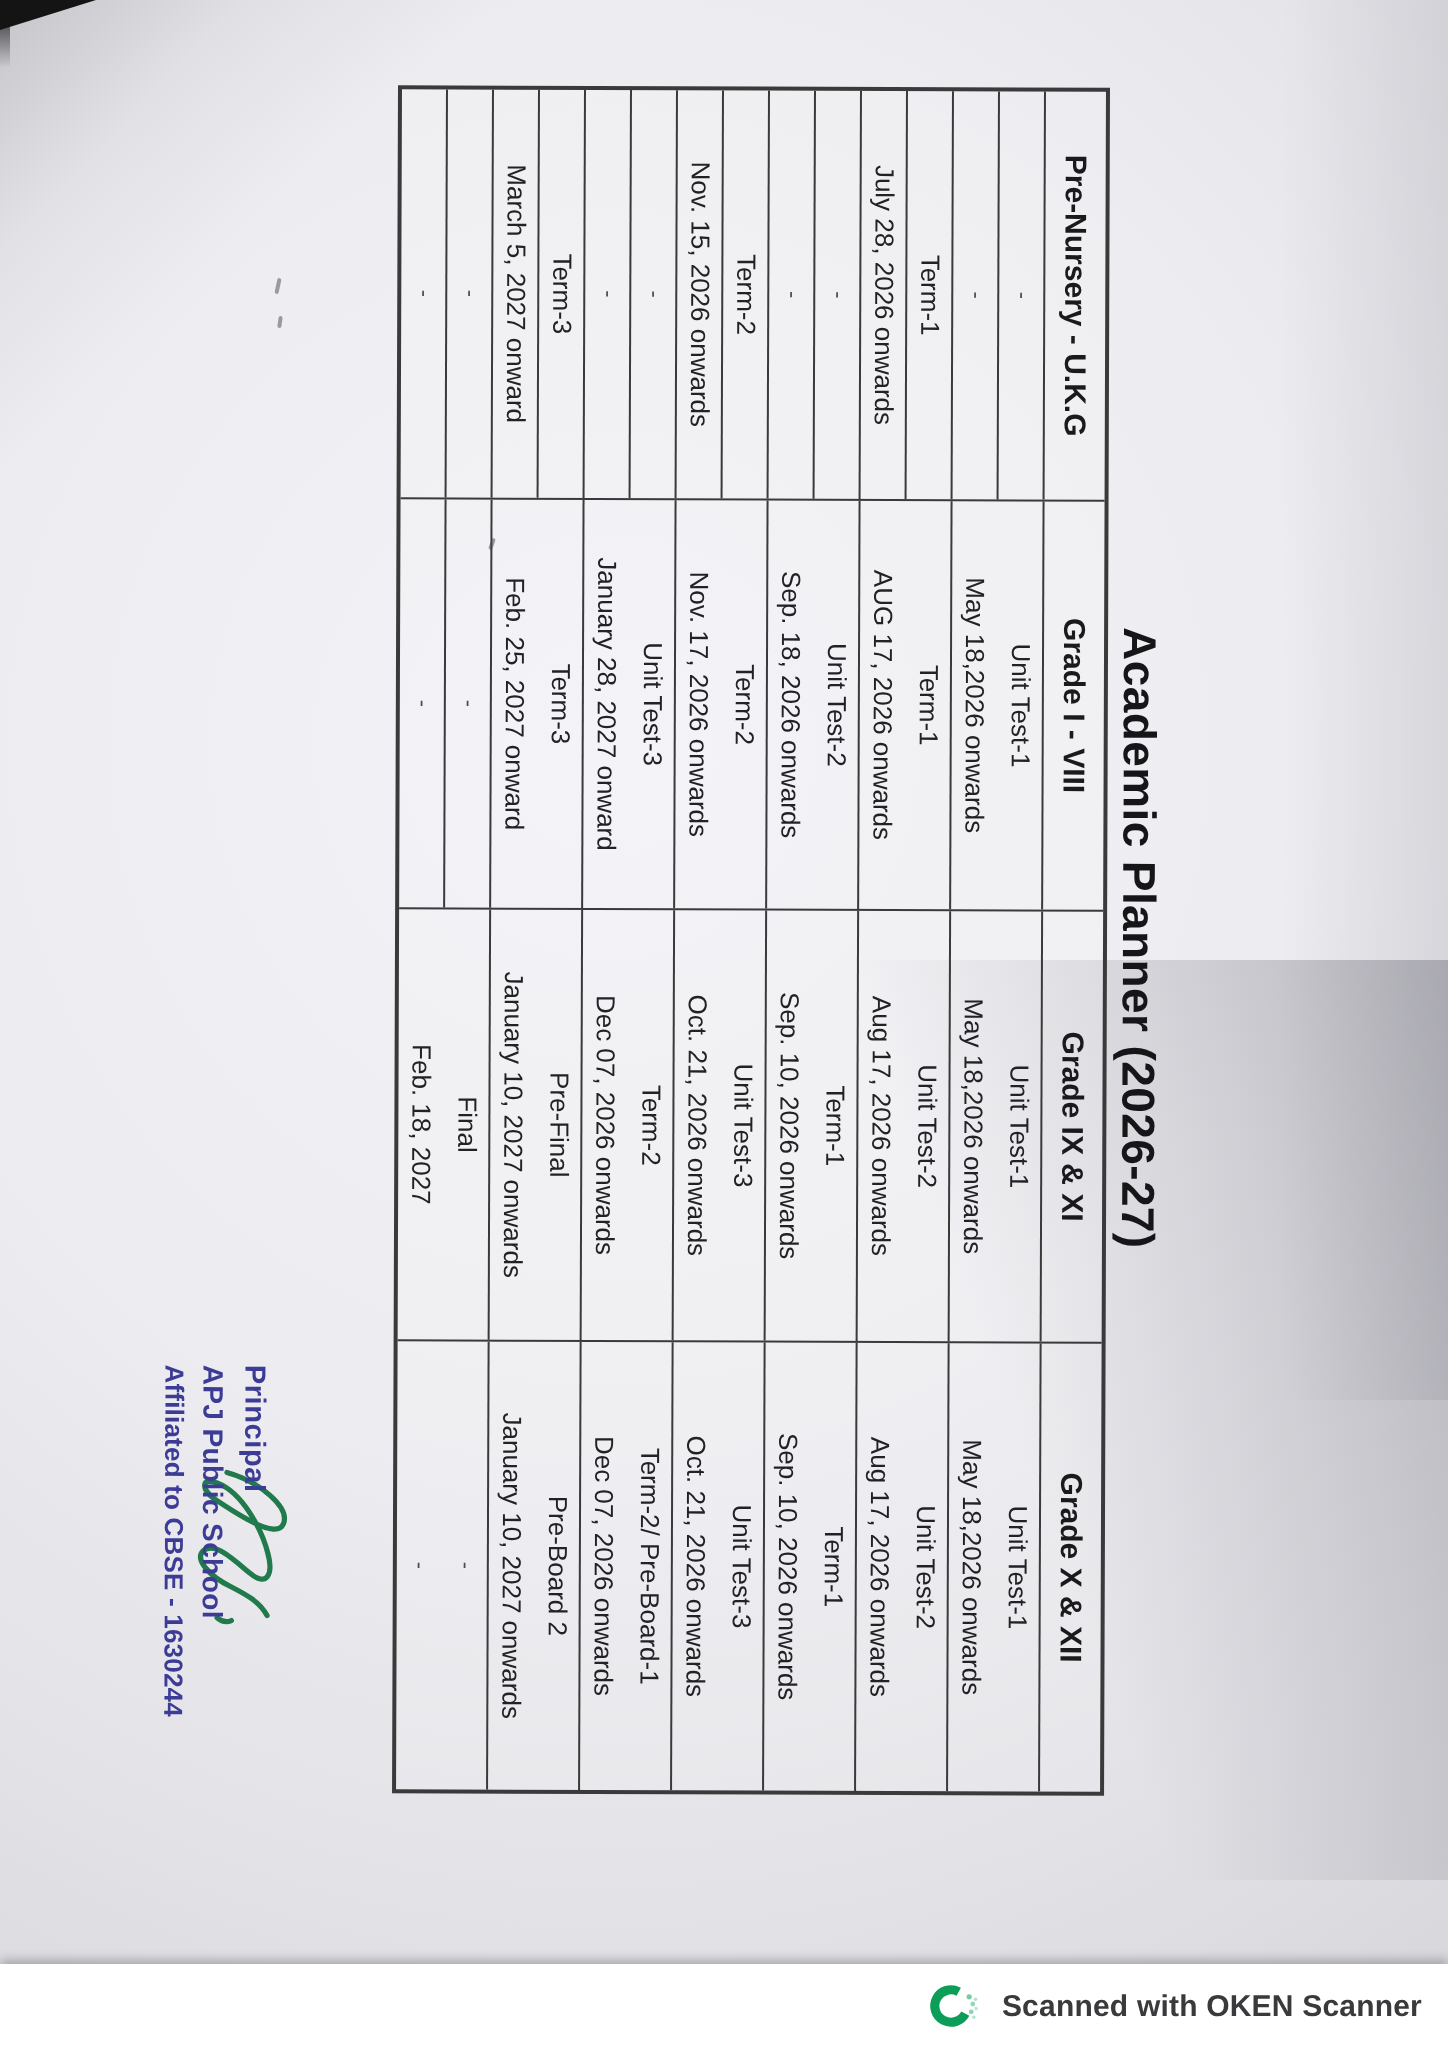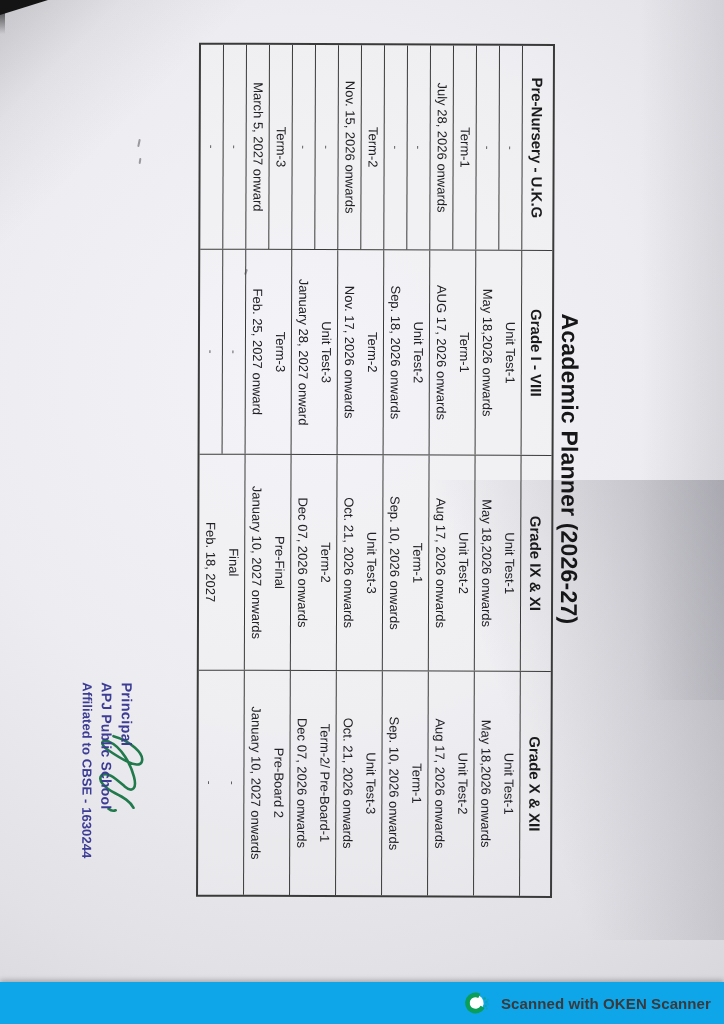--- a/index.html
+++ b/index.html
@@ -75,21 +75,21 @@
 
   
   .stamp{position:absolute;left:640px;top:446px;color:var(--stamp-ink);}
   .stamp-line1{font-size:14.5px;font-weight:bold;letter-spacing:0.3px;line-height:20px;}
   .stamp-line2{font-size:14px;font-weight:bold;letter-spacing:0.2px;line-height:20px;}
   .stamp-line3{font-size:13px;font-weight:bold;letter-spacing:0.1px;line-height:19px;}
   .signature{position:absolute;left:683px;top:430px;width:92px;height:56px;transform:rotate(-5deg);}
 
   
   .footer-bar{
-    position:absolute;left:0;bottom:0;width:724px;height:42px;background:#0ea5e9;
+    position:absolute;left:0;bottom:0;width:724px;height:42px;background:#ffffff;
     display:flex;align-items:center;justify-content:flex-end;gap:11px;padding-right:13px;
     box-shadow:0 -2px 5px rgba(0,0,0,0.25);
   }
   .oken-icon{width:26px;height:26px;flex:0 0 auto;}
   .footer-label{font-size:15px;font-weight:bold;color:#3a3a3c;letter-spacing:0.1px;}
 </style>
 </head>
 <body>
 
 <div class="canvas">

